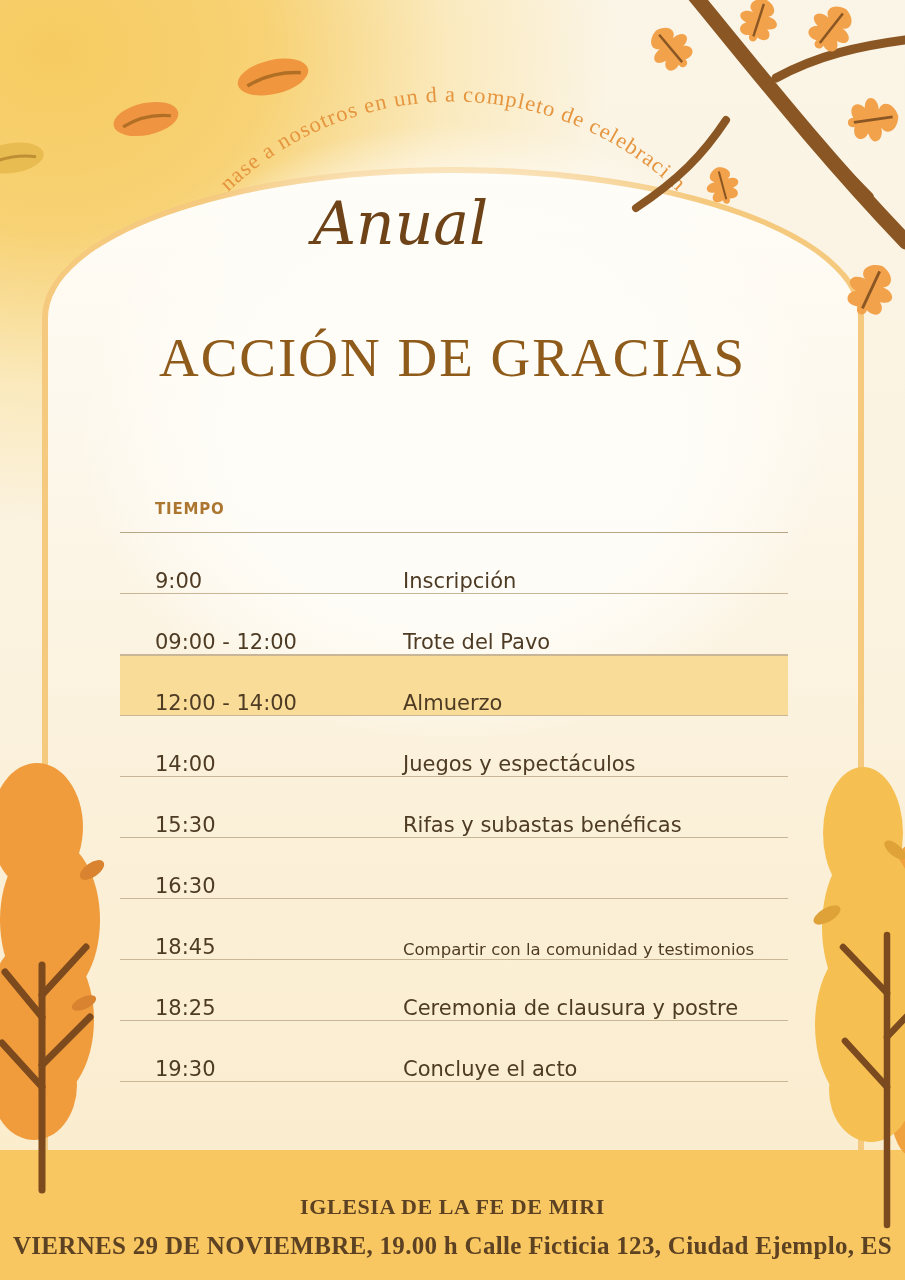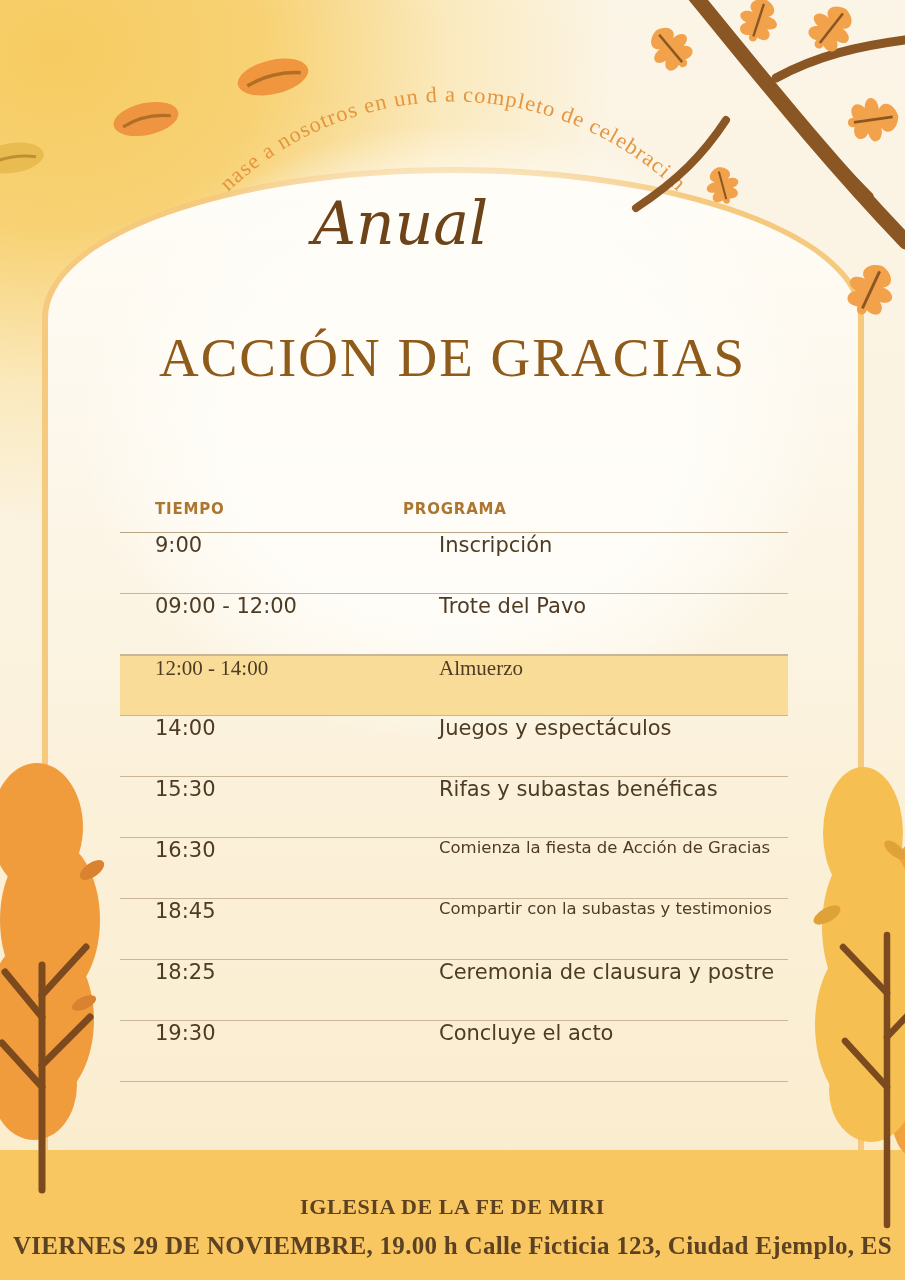--- a/index.html
+++ b/index.html
@@ -22,23 +22,23 @@
   .script-title{left:0;top:188px;width:801px;text-align:center;z-index:3;
     font-family:"DejaVu Serif",serif;font-style:italic;font-size:60px;color:#6E4318;}
   .main-title{left:0;top:318px;width:905px;text-align:center;z-index:3;
     font-family:"Liberation Serif",serif;font-weight:400;font-size:55px;letter-spacing:2px;color:#8F5B1B;margin-top:8px;}
   
   .schedule{left:120px;top:486px;width:668px;z-index:4;color:#4E3B24;}
   .sched-header{display:flex;height:46px;align-items:center;border-bottom:1px solid #B9A685;}
   .sched-header .c1,.sched-header .c2{font-size:15px;letter-spacing:.8px;color:#AC7631;font-weight:bold;}
   .c1{width:283px;padding-left:35px;box-sizing:border-box;flex-shrink:0;}
   .c2{flex:1;padding-right:8px;}
-  .row{display:flex;height:60px;align-items:flex-start;border-bottom:1px solid #C9B696;font-size:21px;gap:36px;}
+  .row{display:flex;height:60px;align-items:flex-end;border-bottom:1px solid #C9B696;font-size:21px;}
   .row .c1{font-size:21px;}
-  .row.highlight{background:#F8DC97;border-top:1px solid #C9B696;height:59px;font-family:Liberation Serif, serif;}
+  .row.highlight{background:#F8DC97;border-top:1px solid #C9B696;height:59px;}
   .row.small .c2{font-size:16.5px;}
   
   .footer-band{left:0;top:1122px;width:905px;height:158px;background:#F8C761;z-index:5;
     display:flex;flex-direction:column;align-items:center;color:#5C4122;
     font-family:"Liberation Serif",serif;font-weight:700;margin-top:28px;}
   .org{margin-top:44px;font-size:22px;letter-spacing:.6px;}
   .details{margin-top:12px;font-size:25px;letter-spacing:.3px;}
   .tree{z-index:6;}
   .tree-left{left:-8px;top:755px;width:135px;height:450px;}
   .tree-right{left:775px;top:755px;width:130px;height:485px;}
@@ -95,21 +95,20 @@
     <use href="#oakleaf" transform="translate(115,187) rotate(-15) scale(0.85)"></use>
     <use href="#oakleaf" transform="translate(262,292) rotate(25) scale(1.2)"></use>
   </svg>
 
   <div class="layer script-title">Anual</div>
   <div class="layer main-title">ACCIÓN DE GRACIAS</div>
 
   <div class="layer schedule">
     <div class="sched-header">
       <div class="c1">TIEMPO</div>
-      <div class="c2">PROGRAMA</div>
     </div>
     <div class="row">
       <div class="c1">9:00</div>
       <div class="c2">Inscripción</div>
     </div>
     <div class="row">
       <div class="c1">09:00 - 12:00</div>
       <div class="c2">Trote del Pavo</div>
     </div>
     <div class="row highlight">
@@ -119,25 +118,24 @@
     <div class="row">
       <div class="c1">14:00</div>
       <div class="c2">Juegos y espectáculos</div>
     </div>
     <div class="row">
       <div class="c1">15:30</div>
       <div class="c2">Rifas y subastas benéficas</div>
     </div>
     <div class="row small">
       <div class="c1">16:30</div>
-      <div class="c2">Comienza la fiesta de Acción de Gracias</div>
     </div>
     <div class="row small">
       <div class="c1">18:45</div>
-      <div class="c2">Compartir con la subastas y testimonios</div>
+      <div class="c2">Compartir con la comunidad y testimonios</div>
     </div>
     <div class="row">
       <div class="c1">18:25</div>
       <div class="c2">Ceremonia de clausura y postre</div>
     </div>
     <div class="row">
       <div class="c1">19:30</div>
       <div class="c2">Concluye el acto</div>
     </div>
   </div>

